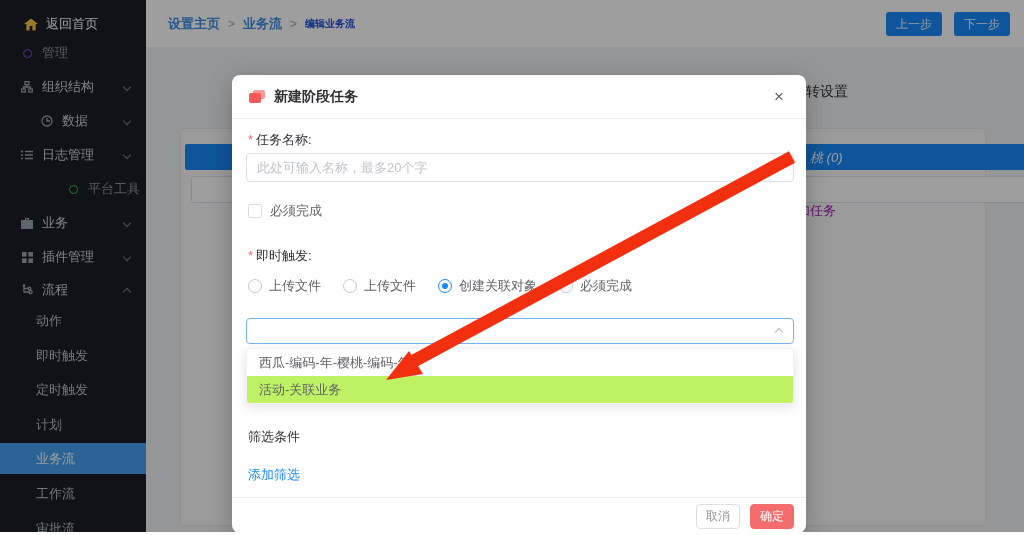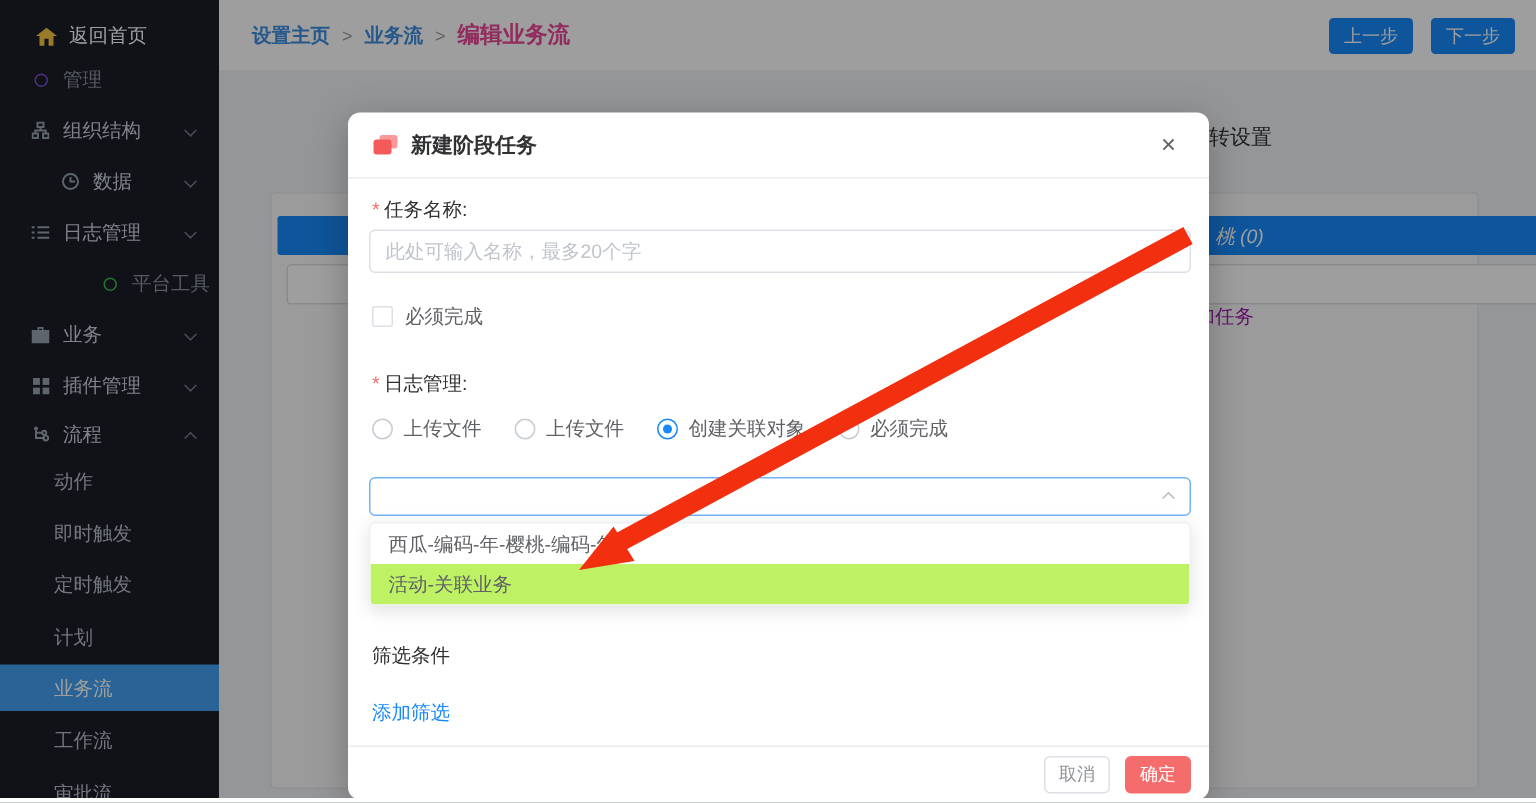--- a/index.html
+++ b/index.html
@@ -20,21 +20,21 @@
   .sub-row { position:absolute; left:0; width:146px; height:30px; display:flex; align-items:center; padding-left:36px; color:#b8bfc9; font-size:13px; cursor:pointer; }
   .sub-row.active { background:#44a0f2; color:#ffffff; }
 
   .dot-ic { width:9px; height:9px; border-radius:50%; border:1.5px solid; }
 
   
   .topbar { position:absolute; left:146px; top:0; width:878px; height:47px; background:#ffffff; z-index:1; display:flex; align-items:center; }
   .crumbs { margin-left:22px; display:flex; align-items:center; gap:8px; }
   .crumb-link { color:#3f8fe0; font-size:13px; font-weight:bold; cursor:pointer; }
   .crumb-sep { color:#9aa0a8; font-size:12px; }
-  .crumb-cur { color:#ec4899; font-size:15px; font-weight:bold; }
+  .crumb-cur { color:#1d4ed8; font-size:10px; font-weight:bold; }
   .top-btns { position:absolute; right:14px; top:12px; display:flex; gap:12px; }
   .blue-btn { min-width:52px; height:24px; padding:0 10px; background:#1989fa; color:#fff; border:none; border-radius:3px; font-size:12px; font-family:inherit; cursor:pointer; }
 
   
   .content { position:absolute; left:146px; top:47px; width:878px; height:488px; background:#f0f2f5; z-index:1; }
   .bg-settings-text { position:absolute; left:660px; top:36px; font-size:14px; color:#303133; }
   .bg-card { position:absolute; left:34px; top:81px; width:806px; height:398px; background:#fafbfc; border:1px solid #e6e8eb; border-radius:4px; }
   .bg-tab { position:absolute; left:39px; top:97px; width:860px; height:26px; background:#1989fa; border-radius:2px; }
   .bg-tab .tab-lbl { position:absolute; left:625px; top:5px; color:#fff; font-style:italic; font-size:13px; }
   .bg-btnbar { position:absolute; left:45px; top:129px; width:851px; height:27px; background:#ffffff; border:1px solid #dcdfe6; border-radius:3px; }
@@ -252,21 +252,21 @@
       <span class="req-star">*</span><span>任务名称:</span>
     </div>
     <input class="m-input" type="text" placeholder="此处可输入名称，最多20个字" style="">
 
     <div class="chk-row">
       <span class="chk-box"></span>
       <span class="chk-lbl">必须完成</span>
     </div>
 
     <div class="req-label" style="top:172px;">
-      <span class="req-star">*</span><span>日志管理:</span>
+      <span class="req-star">*</span><span>即时触发:</span>
     </div>
 
     <div class="radio-row">
       <label class="radio-item">
         <span class="radio"></span>
         <span class="radio-lbl">上传文件</span>
       </label>
       <label class="radio-item">
         <span class="radio"></span>
         <span class="radio-lbl">上传文件</span>

